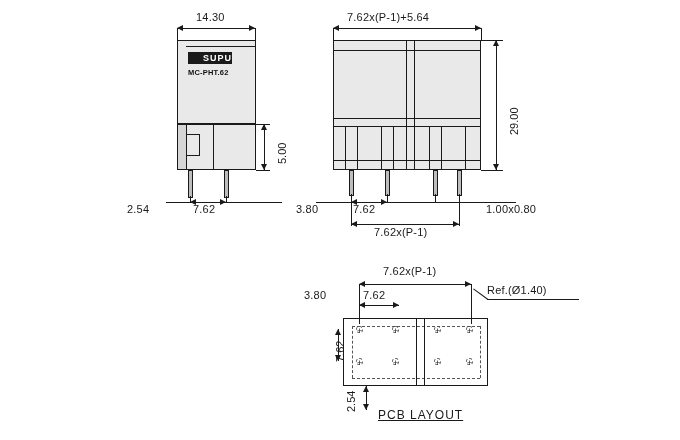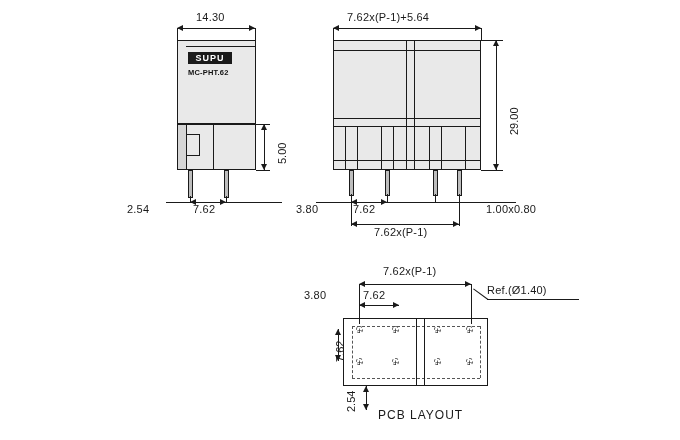--- a/index.html
+++ b/index.html
@@ -17,21 +17,21 @@
   .fillbox{position:absolute;background:#e9e9e9;border:1px solid #1a1a1a;box-sizing:border-box;}
   .dkbox{position:absolute;background:#d6d6d6;border:1px solid #1a1a1a;box-sizing:border-box;}
   .pin{position:absolute;background:#bdbdbd;border:1px solid #1a1a1a;box-sizing:border-box;}
   .arrowL,.arrowR{position:absolute;width:0;height:0;border-top:3px solid transparent;border-bottom:3px solid transparent;}
   .arrowL{border-right:6px solid #1a1a1a;}
   .arrowR{border-left:6px solid #1a1a1a;}
   .arrowU,.arrowD{position:absolute;width:0;height:0;border-left:3px solid transparent;border-right:3px solid transparent;}
   .arrowU{border-bottom:6px solid #1a1a1a;}
   .arrowD{border-top:6px solid #1a1a1a;}
   .vtext{position:absolute;font-size:11px;color:#1a1a1a;transform:rotate(-90deg);transform-origin:left top;white-space:nowrap;}
-  .underline{}
+  .underline{text-decoration:underline;}
   .hole{position:absolute;width:7px;height:7px;border:1px dashed #555;border-radius:50%;box-sizing:border-box;}
   .cross{position:absolute;color:#1a1a1a;font-size:9px;line-height:9px;}
   .logo{position:absolute;background:#1a1a1a;color:#fff;font-size:9px;font-weight:bold;letter-spacing:1px;text-align:center;}
   .partno{position:absolute;font-size:7.5px;font-weight:bold;color:#111;letter-spacing:0.2px;}
 </style>
 </head>
 <body>
 
 <div id="stage">
 
@@ -42,21 +42,21 @@
   <div class="ln v" style="left:255px;top:28px;height:12px;"></div>
   <div class="lbl" style="left:196px;top:11px;">14.30</div>
 
   <div class="fillbox" style="left:177px;top:40px;width:79px;height:84px;"></div>
   <div class="fillbox" style="left:186px;top:124px;width:70px;height:46px;"></div>
   <div class="dkbox" style="left:177px;top:124px;width:10px;height:46px;"></div>
   <div class="box" style="left:186px;top:134px;width:14px;height:22px;"></div>
   <div class="ln v" style="left:213px;top:124px;height:46px;"></div>
   <div class="ln h" style="left:186px;top:46px;width:70px;"></div>
 
-  <div class="logo" style="left:188px;top:52px;width:44px;height:12px;line-height:12px;">SUPU</div>
+  <div class="logo" style="left:188px;top:52px;width:44px;height:12px;line-height:12px;text-align:right;">SUPU</div>
   <div class="partno" style="left:188px;top:68px;">MC-PHT.62</div>
 
   <div class="pin" style="left:188px;top:170px;width:5px;height:28px;"></div>
   <div class="pin" style="left:224px;top:170px;width:5px;height:28px;"></div>
   <div class="ln v" style="left:190px;top:196px;height:6px;"></div>
   <div class="ln v" style="left:226px;top:196px;height:6px;"></div>
 
   <div class="ln h" style="left:256px;top:124px;width:14px;"></div>
   <div class="ln h" style="left:256px;top:170px;width:14px;"></div>
   <div class="ln v" style="left:264px;top:124px;height:46px;"></div>

